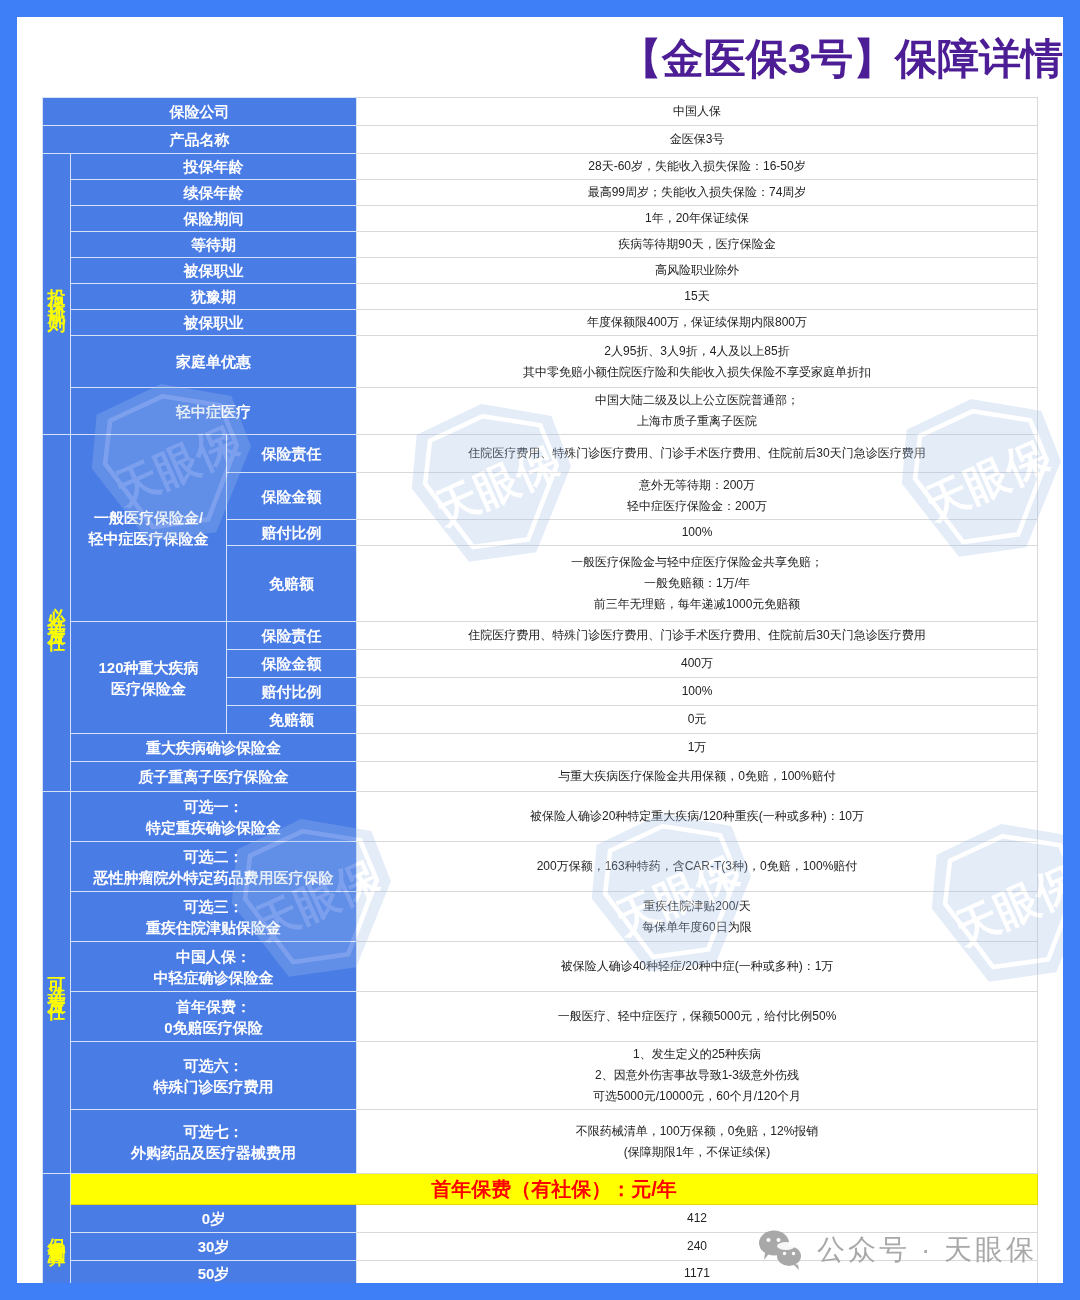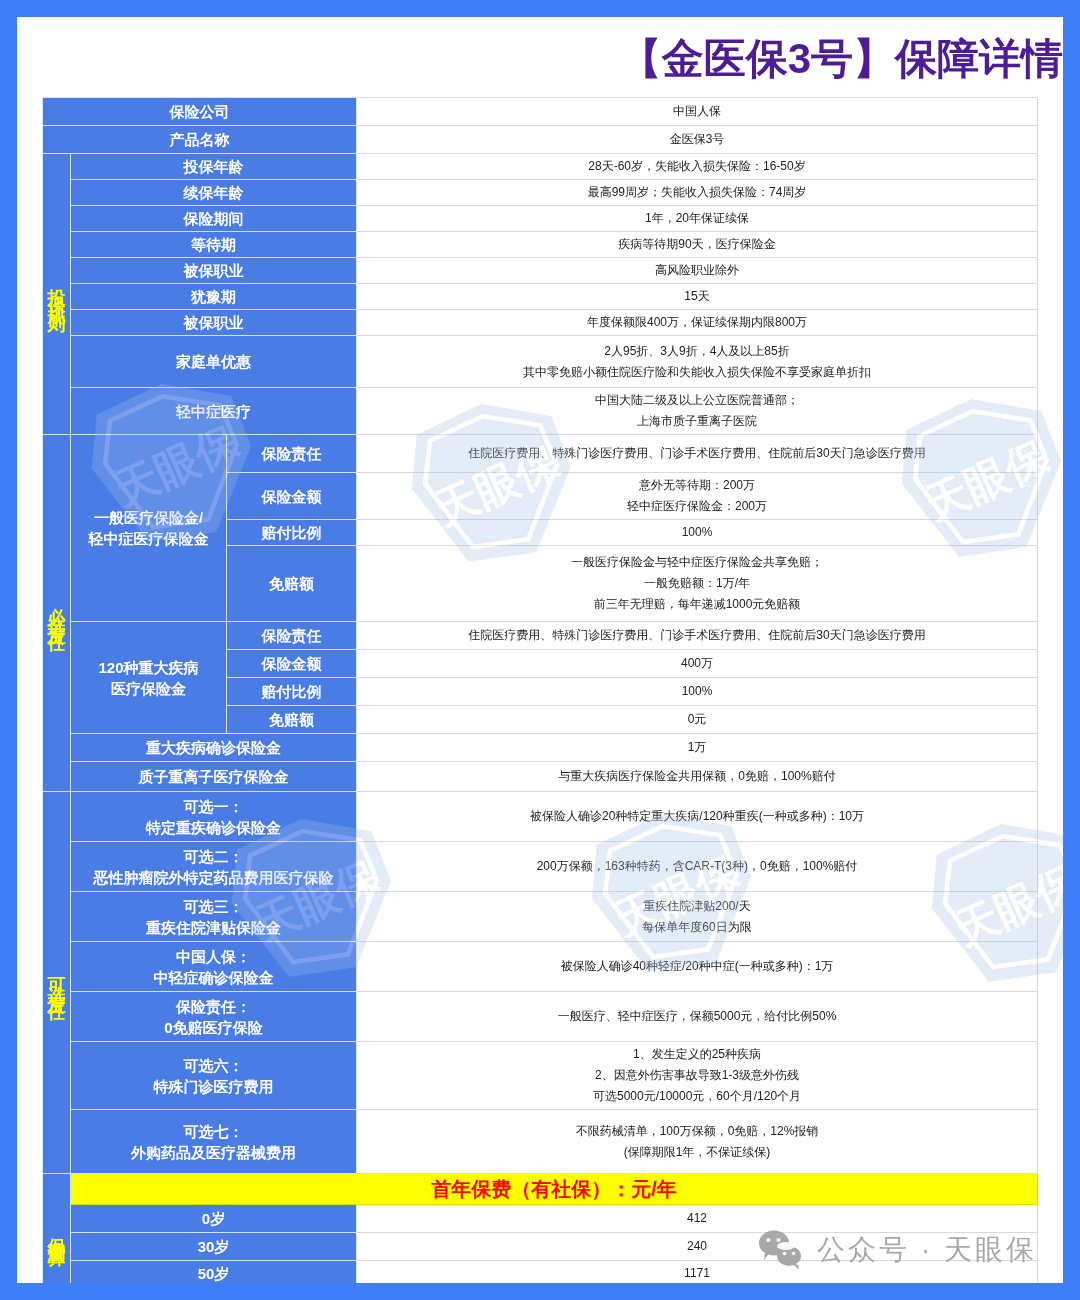--- a/index.html
+++ b/index.html
@@ -201,21 +201,21 @@
     </tr>
     <tr class="h50">
       <td class="blue" colspan="2">
         <div>中国人保：</div>
         <div>中轻症确诊保险金</div>
       </td>
       <td class="val">被保险人确诊40种轻症/20种中症(一种或多种)：1万</td>
     </tr>
     <tr class="h50">
       <td class="blue" colspan="2">
-        <div>保险责任：</div>
+        <div>首年保费：</div>
         <div>0免赔医疗保险</div>
       </td>
       <td class="val">一般医疗、轻中症医疗，保额5000元，给付比例50%</td>
     </tr>
     <tr class="h62">
       <td class="blue" colspan="2">
         <div>可选六：</div>
         <div>特殊门诊医疗费用</div>
       </td>
       <td class="val">

